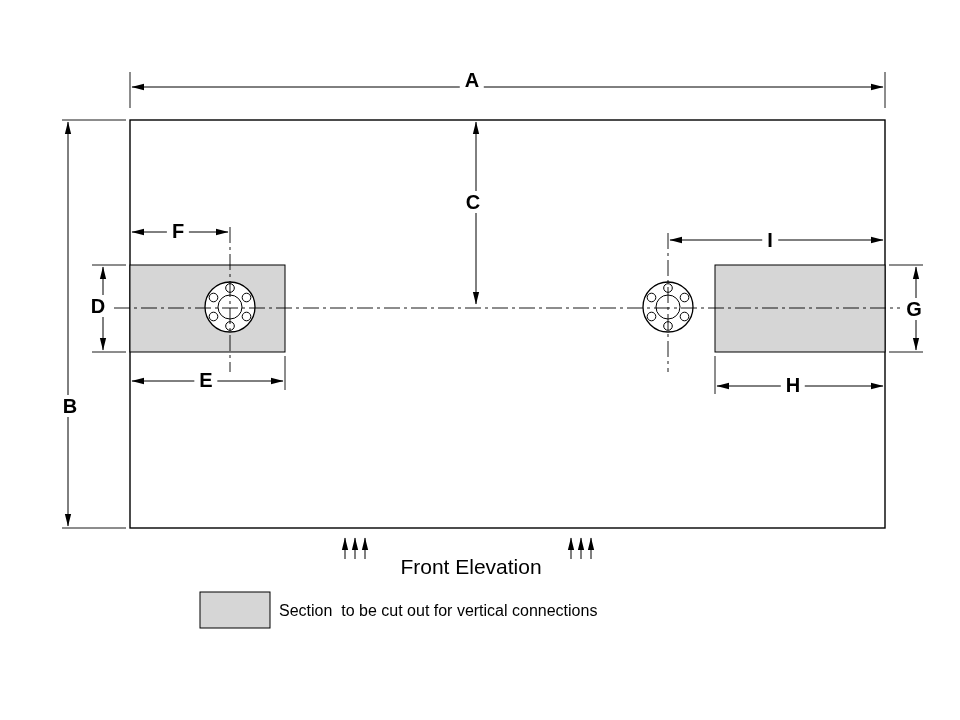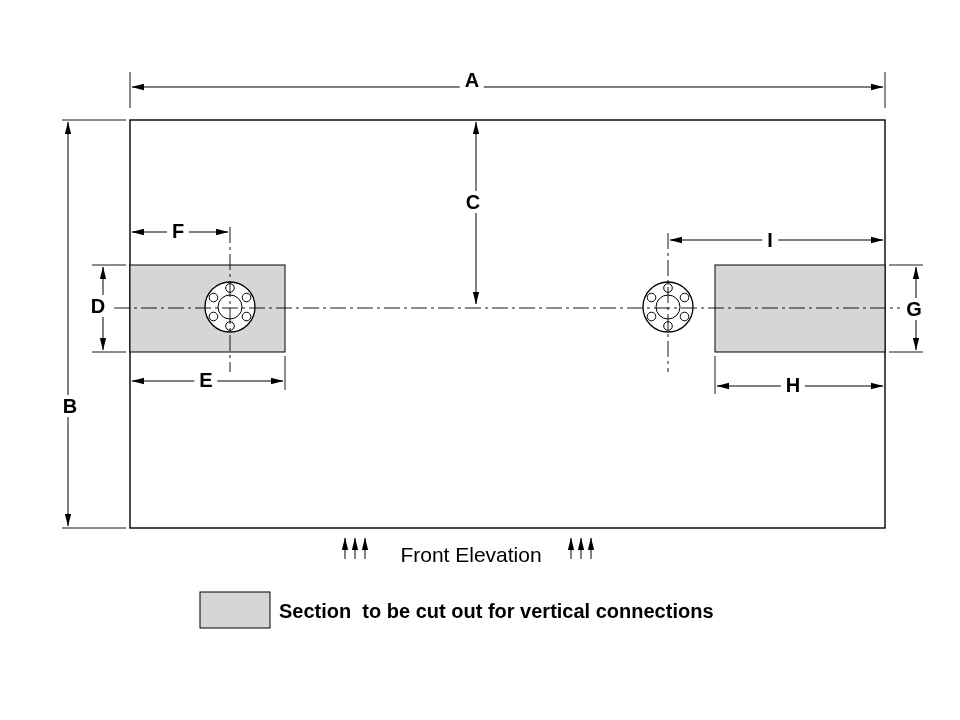--- a/index.html
+++ b/index.html
@@ -41,22 +41,22 @@
   .caption{
     position:absolute;
     transform:translate(-50%,-50%);
     font-size:21px;
     font-weight:400;
     white-space:pre;
   }
   .legend-text{
     position:absolute;
     transform:translateY(-50%);
-    font-size:20px;
-    font-weight:700;
+    font-size:16px;
+    font-weight:400;
     white-space:pre;
   }
 </style>
 </head>
 <body>
 
 <div class="stage">
 
   <svg class="drawing" width="960" height="720" viewBox="0 0 960 720">
     <defs>
@@ -159,16 +159,16 @@
   <div class="dim-label" style="left:472px;top:80px">A</div>
   <div class="dim-label" style="left:70px;top:406px">B</div>
   <div class="dim-label" style="left:473px;top:202px">C</div>
   <div class="dim-label" style="left:98px;top:306px">D</div>
   <div class="dim-label" style="left:206px;top:380px">E</div>
   <div class="dim-label" style="left:178px;top:231px">F</div>
   <div class="dim-label" style="left:914px;top:309px">G</div>
   <div class="dim-label" style="left:793px;top:385px">H</div>
   <div class="dim-label" style="left:770px;top:240px">I</div>
 
-  <div class="caption" style="left:471px;top:555px">Front Elevation</div>
+  <div class="caption" style="left:471px;top:567px">Front Elevation</div>
   <div class="legend-text" style="left:279px;top:611px">Section  to be cut out for vertical connections</div>
 
 </div>
 
 </body></html>

